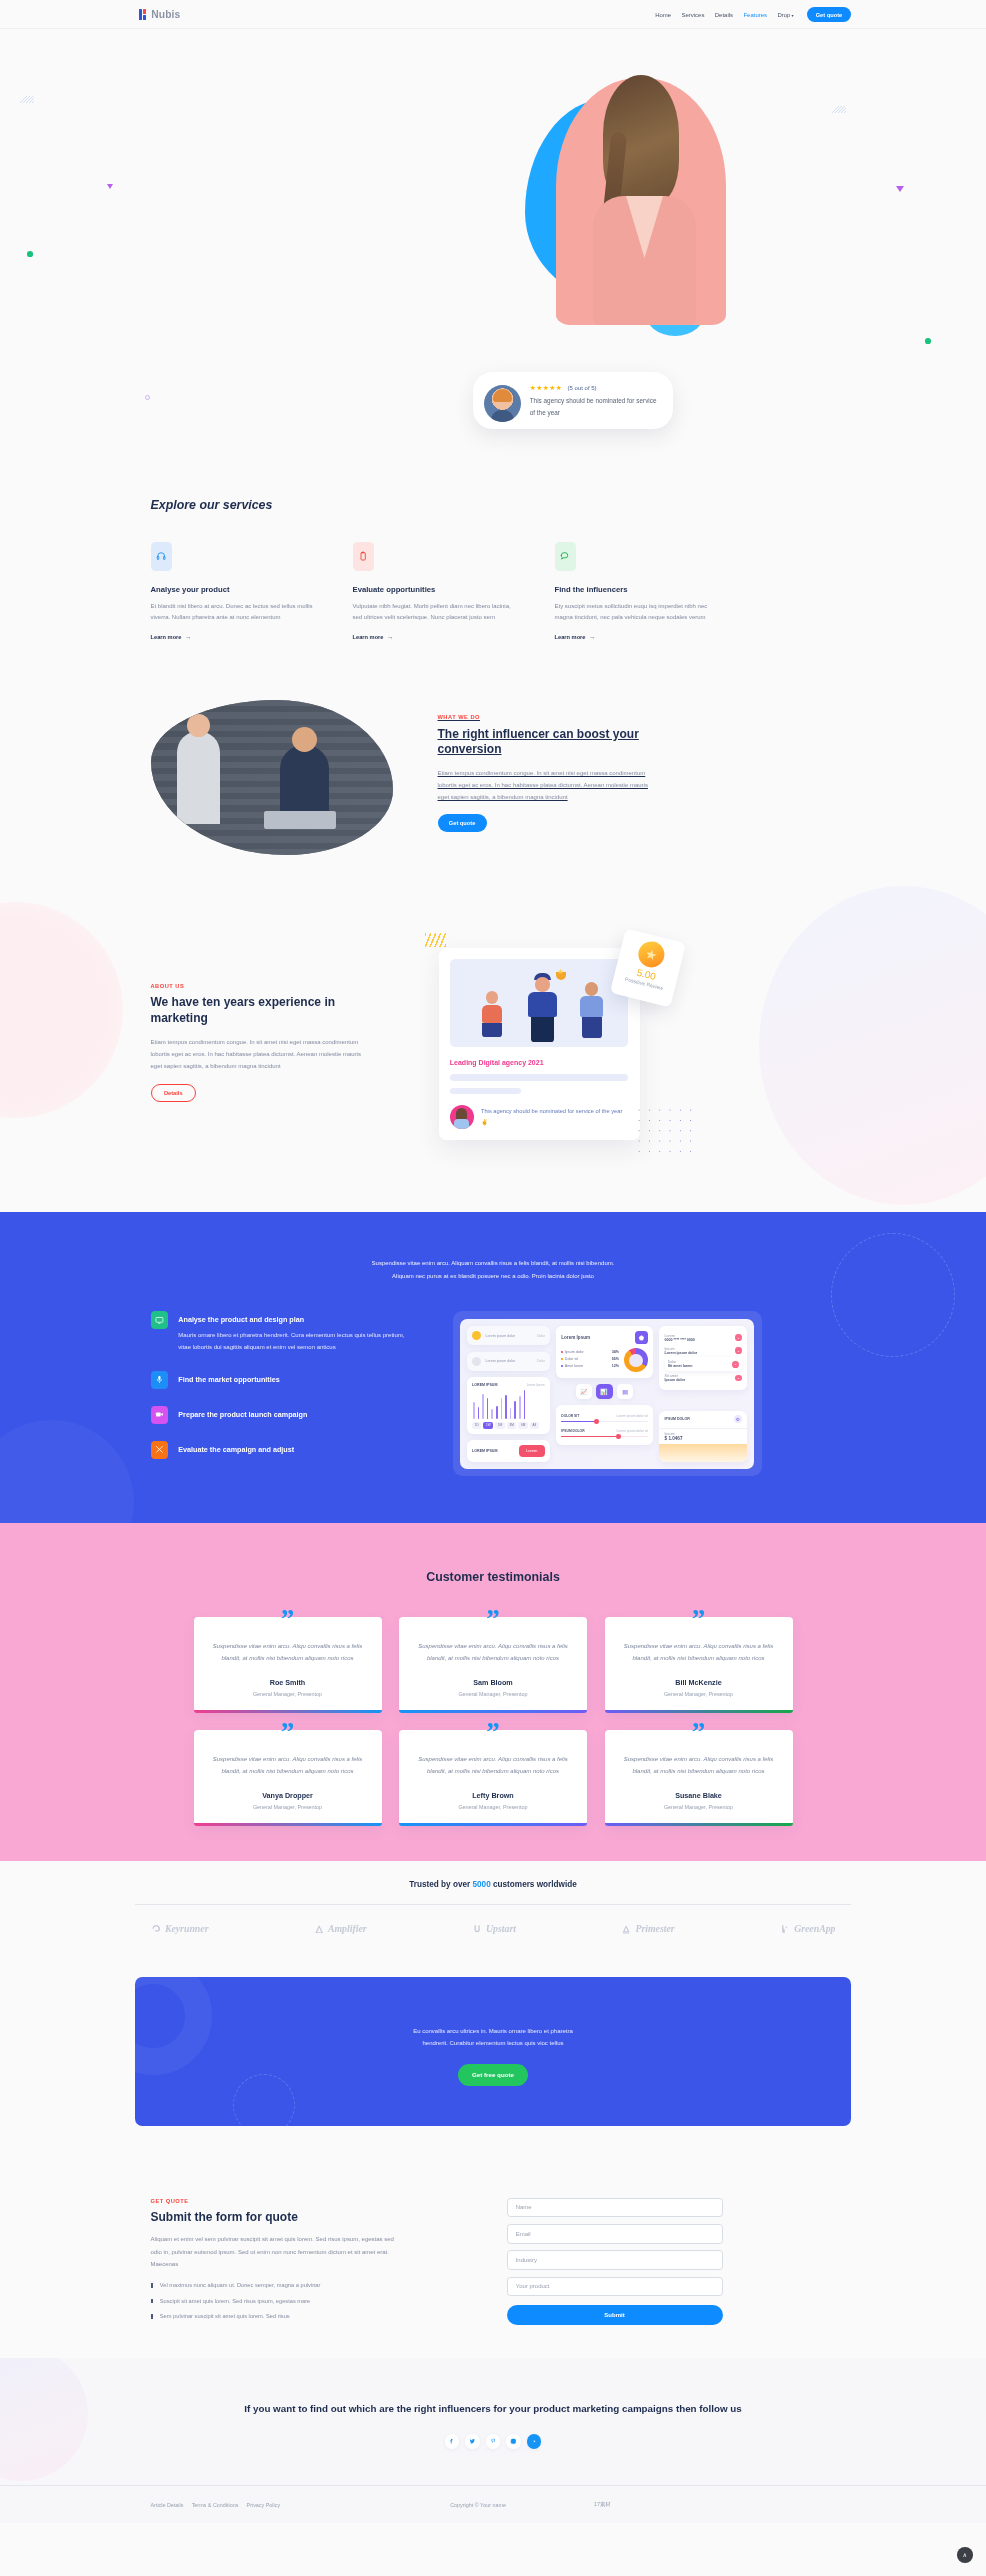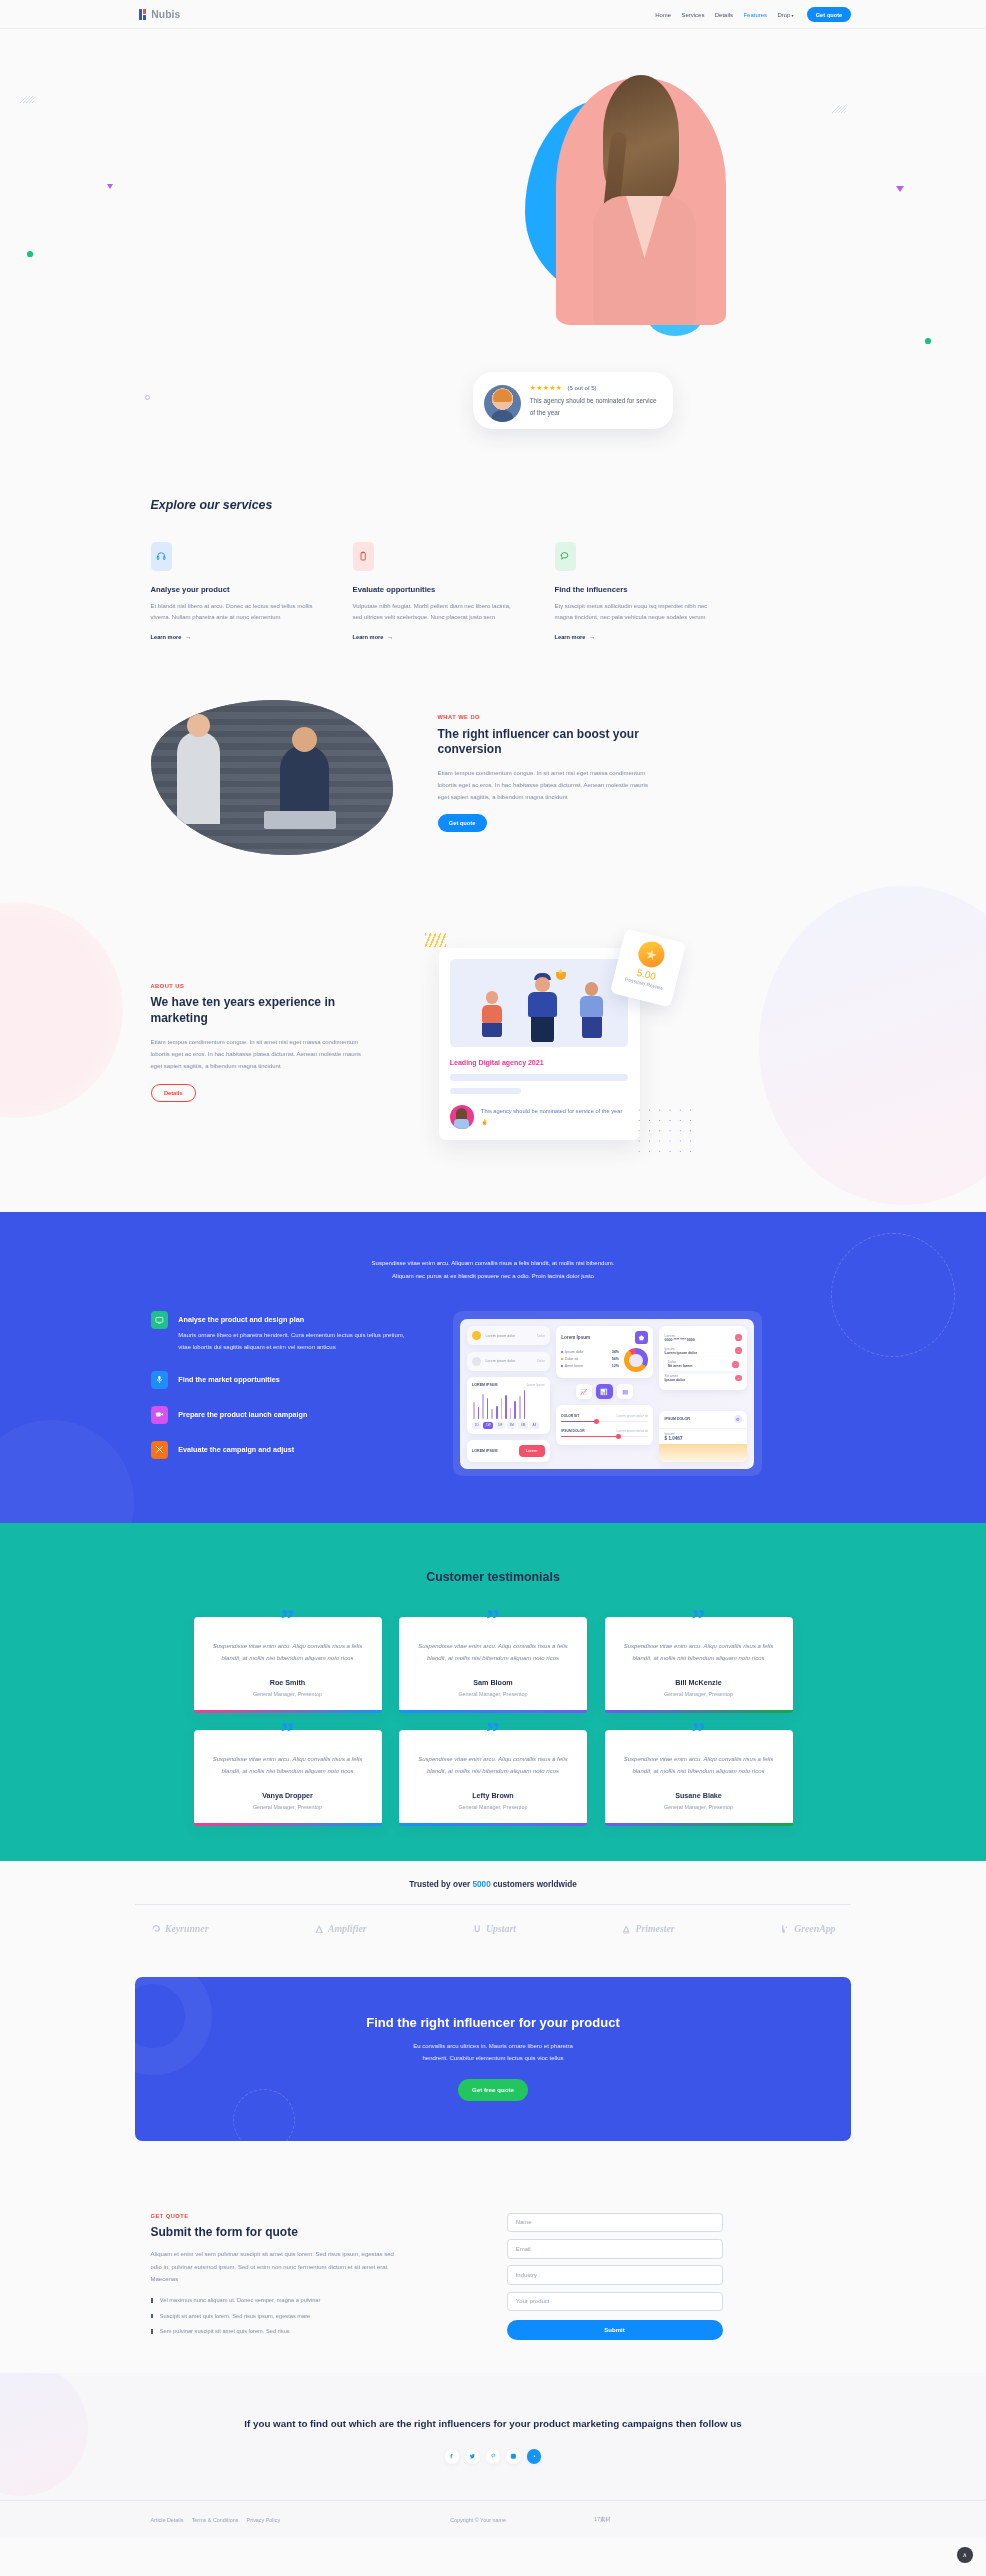--- a/index.html
+++ b/index.html
@@ -112,21 +112,21 @@
   .wwd-photo { width: 242px; height: 155px; margin-left: 15.5px; position:relative;
     border-radius: 52% 48% 44% 56% / 40% 58% 42% 60%; overflow:hidden;
     background: linear-gradient(135deg,#3c434c,#6d7682);}
   .wwd-photo .pw-wall{position:absolute;inset:0;background:
      repeating-linear-gradient(180deg,#5b6470 0 6.2px,#4d5662 6.2px 12.4px);opacity:.85;}
   .wwd-photo .pw-p1{position:absolute;left:26px;top:31px;width:43px;height:93px;background:#d8dbe0;border-radius:21.6px 21.6px 0 0;}
   .wwd-photo .pw-p1:after{content:"";position:absolute;left:10.3px;top:-17.5px;width:23px;height:23px;background:#e8b99b;border-radius:50%;}
   .wwd-photo .pw-p2{position:absolute;left:129px;top:45px;width:49px;height:82px;background:#2d3a55;border-radius:24px 24px 0 0;}
   .wwd-photo .pw-p2:after{content:"";position:absolute;left:12.4px;top:-18.5px;width:25px;height:25px;background:#dba882;border-radius:50%;}
   .wwd-photo .pw-lap{position:absolute;left:113px;top:111px;width:72px;height:17.5px;background:#b9bfc8;border-radius:2.1px;}
-  .wwd-right { margin-left: 45px; width: 222px; padding-top: 14.4px;}
+  .wwd-right { margin-left: 45px; width: 222px; padding-top: 14.4px; text-decoration: underline;}
   .eyebrow { font-size: 5.7px; font-weight: 700; letter-spacing: 0.5px; color:#f9403a; text-transform:uppercase;}
   .wwd-h3 { font-size: 12px; font-weight: 700; line-height:1.3; margin-top: 6.2px; color:#1e2d4f;}
   .wwd-p { font-size: 6px; color:#818aa0; line-height:2; margin-top: 9.3px; }
   .btn-blue-sm { background:#0d8bff;color:#fff;border:none;cursor:pointer;font-size:5.7px;font-weight:700;
     padding:5.7px 11.3px;border-radius:11.3px;margin-top:11.3px;}
 
   
   .about { padding: 62px 0 72px; position:relative; overflow:hidden;}
   .about-bg-l{position:absolute;left:-93px;top:15.5px;width:216px;height:216px;border-radius:50%;
     background:radial-gradient(circle,#fdeef1 0 60%,#fbfafa 100%);}
@@ -229,21 +229,21 @@
   .dslider .lb{display:flex;font-size:3.3px;color:#4a5270;font-weight:700;}
   .dslider .lb span{margin-left:auto;color:#b3b8ca;font-weight:400;}
   .dtrack{height:1.5px;border-radius:1px;margin-top:3.1px;position:relative;}
   .dtrack i{position:absolute;top:-1.5px;width:4.6px;height:4.6px;border-radius:50%;}
   .dlist .li{display:flex;align-items:center;gap:3.1px;padding:2.6px 0;}
   .dchev{width:6.7px;height:6.7px;border-radius:50%;background:#fa6a8d;color:#fff;font-size:3.6px;
     display:flex;align-items:center;justify-content:center;margin-left:auto;}
   .dwave{height:17.5px;background:linear-gradient(180deg,#ffd9a0,#fff6e6);border-radius:0 0 5.2px 5.2px;}
 
   
-  .testi { padding: 47px 0 36px; background:#14b8a6;}
+  .testi { padding: 47px 0 36px; background:#f9a8d4;}
   .testi h2 { text-align:center; font-size: 12.4px; font-weight: 700;}
   .testi-grid { display:flex; flex-wrap:wrap; gap: 17.5px; margin-top: 33px; justify-content:center;}
   .tcard { width: 188px; background:#fff; border-radius: 4.1px; padding: 24px 15.5px 13.4px;
     box-shadow: 0 4.1px 13.4px rgba(40,55,95,.07); position:relative; text-align:center;
     border-bottom: 2.6px solid transparent; }
   .tq { position:absolute; left:50%; top:-11.3px; transform:translateX(-50%); color:#1694f5;
     font-size: 27px; font-weight: 800; line-height:1; font-family:"Liberation Serif",serif;}
   .tq-text { font-size: 6px; color:#7c869c; line-height: 1.95; font-style: italic;}
   .tname { font-size: 7.2px; font-weight: 700; margin-top: 13.4px; color:#1e2d4f;}
   .trole { font-size: 5.4px; color:#98a0b2; margin-top: 4.1px;}
@@ -814,21 +814,20 @@
         </div>
       </div>
     </div>
   </section>
 
   <section class="cta-sec">
     <div class="container">
       <div class="cta-box">
         <div class="cta-ring"></div>
         <div class="cta-swirl"></div>
-        <h2>Find the right influencer for your product</h2>
         <p>Eu convallis arcu ultrices in. Mauris ornare libero et pharetra</p>
         <p style="margin-top:0">hendrerit. Curabitur elementum lectus quis vioc tellus</p>
         <button class="btn-green">Get free quote</button>
       </div>
     </div>
   </section>
 
   <section class="formsec">
     <div class="container">
       <div class="form-row">

